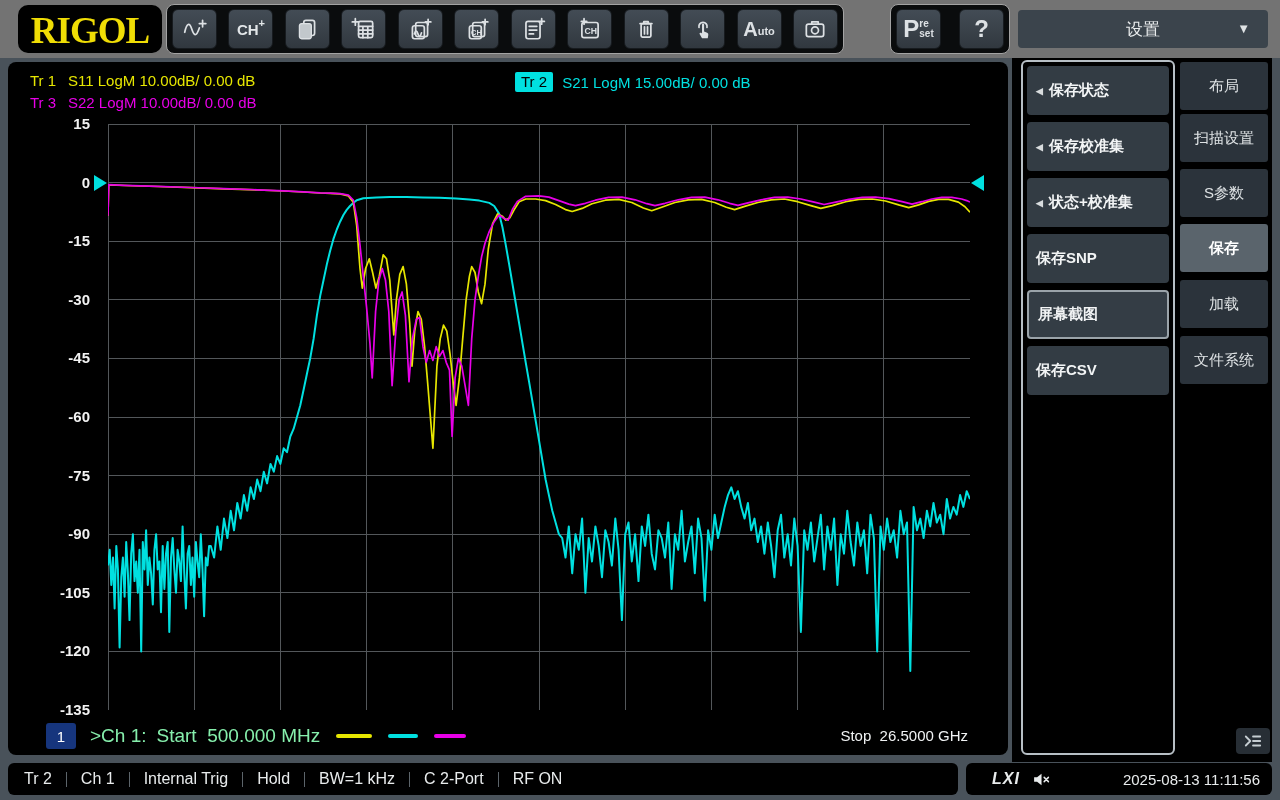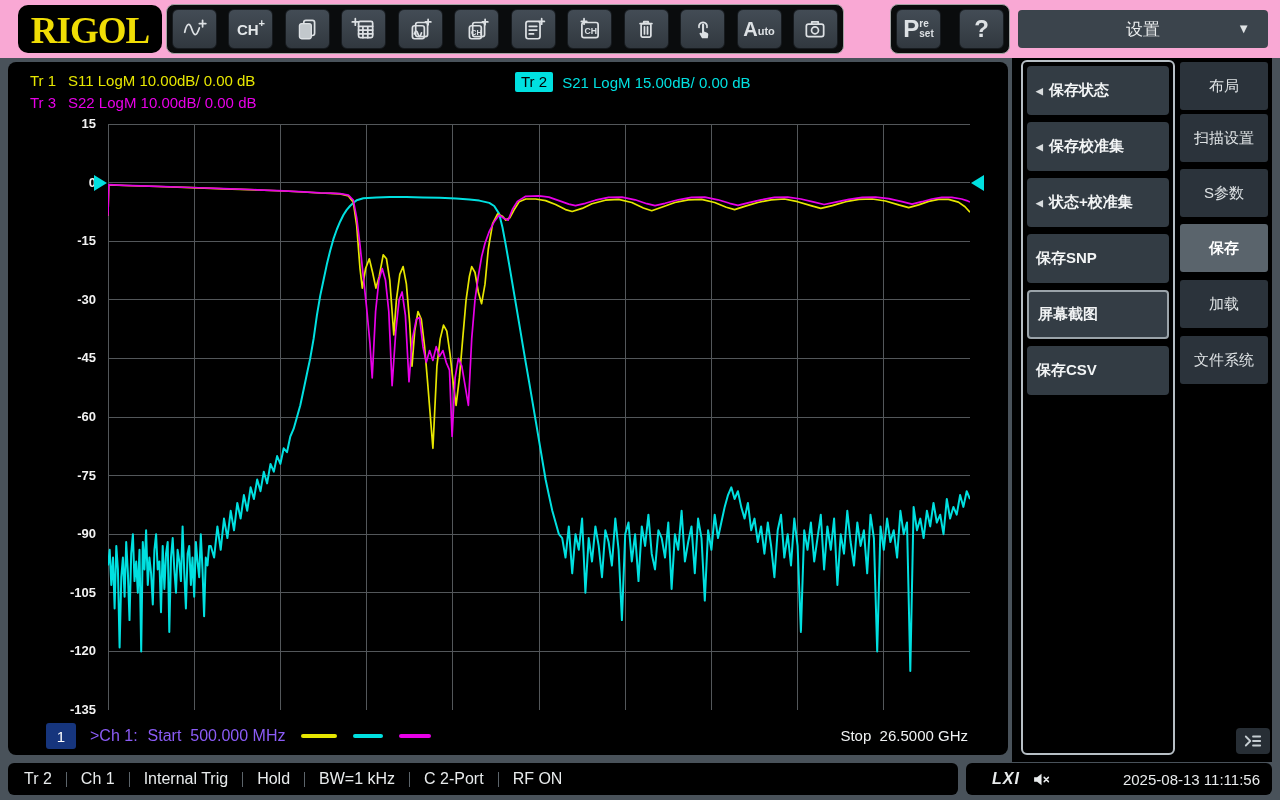--- a/index.html
+++ b/index.html
@@ -1,21 +1,21 @@
 <!DOCTYPE html>
 <html><head>
 <meta charset="utf-8">
 <style>
   * { margin:0; padding:0; box-sizing:border-box; }
   html,body { background:#20262b; }
   body { font-family:"Liberation Sans", sans-serif; }
   .screen { position:relative; width:1280px; height:800px; background:#49525a; overflow:hidden; }
 
   
-  .topbar { position:absolute; left:0; top:0; width:1280px; height:58px; background:#f9a8d4; }
+  .topbar { position:absolute; left:0; top:0; width:1280px; height:58px; background:#737373; }
   .logo-box { position:absolute; left:18px; top:5px; width:144px; height:48px; background:#000;
               border-radius:10px; display:flex; align-items:center; justify-content:center; }
   .logo { font-family:"Liberation Serif", serif; font-weight:bold; font-size:37px; color:#f0dd05;
           letter-spacing:-1px; transform:scaleY(1.04); }
   .toolgroup { position:absolute; top:4px; height:50px; border:1px solid #a3a3a3; border-radius:8px;
                background:#0a0c0d; display:flex; align-items:center; justify-content:space-between; padding:0 5px; }
   .tg1 { left:166px; width:678px; }
   .tg2 { left:890px; width:120px; }
   .tbtn { width:45px; height:40px; border-radius:6px; border:1px solid #171b1f;
           background:linear-gradient(#434c55,#31383f); color:#dde1e4;
@@ -51,29 +51,29 @@
   .collapse-btn { position:absolute; left:1236px; top:728px; width:34px; height:26px; background:#272e35;
                   border-radius:4px; display:flex; align-items:center; justify-content:center; }
 
   
   .chart-panel { position:absolute; left:8px; top:62px; width:1000px; height:693px; background:#000;
                  border-radius:8px; overflow:hidden; }
   .legend-row { position:absolute; display:flex; align-items:center; font-size:15px; white-space:pre; }
   .lg-tr { width:38px; }
   .tr2-badge { padding:1px 6px 2px; border-radius:2px; font-size:15px; margin-right:9px; }
   #plot-svg { position:absolute; left:100px; top:62px; }
-  .ylabel { position:absolute; left:18px; width:70px; text-align:right; color:#f2f2f2;
-            font-size:13px; font-weight:bold; height:18px; line-height:18px; }
+  .ylabel { position:absolute; left:12px; width:70px; text-align:right; color:#f2f2f2;
+            font-size:15px; font-weight:bold; height:18px; line-height:18px; }
   .ref-marker { position:absolute; width:0; height:0; border-top:8px solid transparent; border-bottom:8px solid transparent; }
   .ref-left  { left:86px;  top:113px; border-left:13px solid #00e0e0; }
   .ref-right { left:963px; top:113px; border-right:13px solid #00e0e0; }
   .channel-bar { position:absolute; left:38px; top:660px; height:28px; display:flex; align-items:center; }
   .ch-badge { width:30px; height:26px; background:#16357d; border-radius:3px; color:#fff; font-size:15px;
               display:flex; align-items:center; justify-content:center; margin-right:14px; }
-  .ch-text { color:#8b5cf6; font-size:16px; white-space:pre;text-align:right; }
+  .ch-text { color:#86efac; font-size:19px; white-space:pre;text-align:right; }
   .swatch { height:4px; border-radius:2px; margin-left:16px; }
   .stop-text { position:absolute; right:40px; top:665px; color:#f0f2f3; font-size:15px; white-space:pre; }
 
   
   .statusbar { position:absolute; top:763px; height:32px; background:#000; border-radius:6px;
                display:flex; align-items:center; color:#e8ebec; font-size:16px; }
   .sb-left { left:8px; width:950px; padding-left:16px; }
   .sb-right { left:966px; width:306px; padding:0 12px; }
   .sb-sep { width:1px; height:15px; background:#5c646a; margin:0 14px; }
   .lxi { font-style:italic; font-weight:bold; font-size:16px; letter-spacing:1px; margin-left:14px; }

